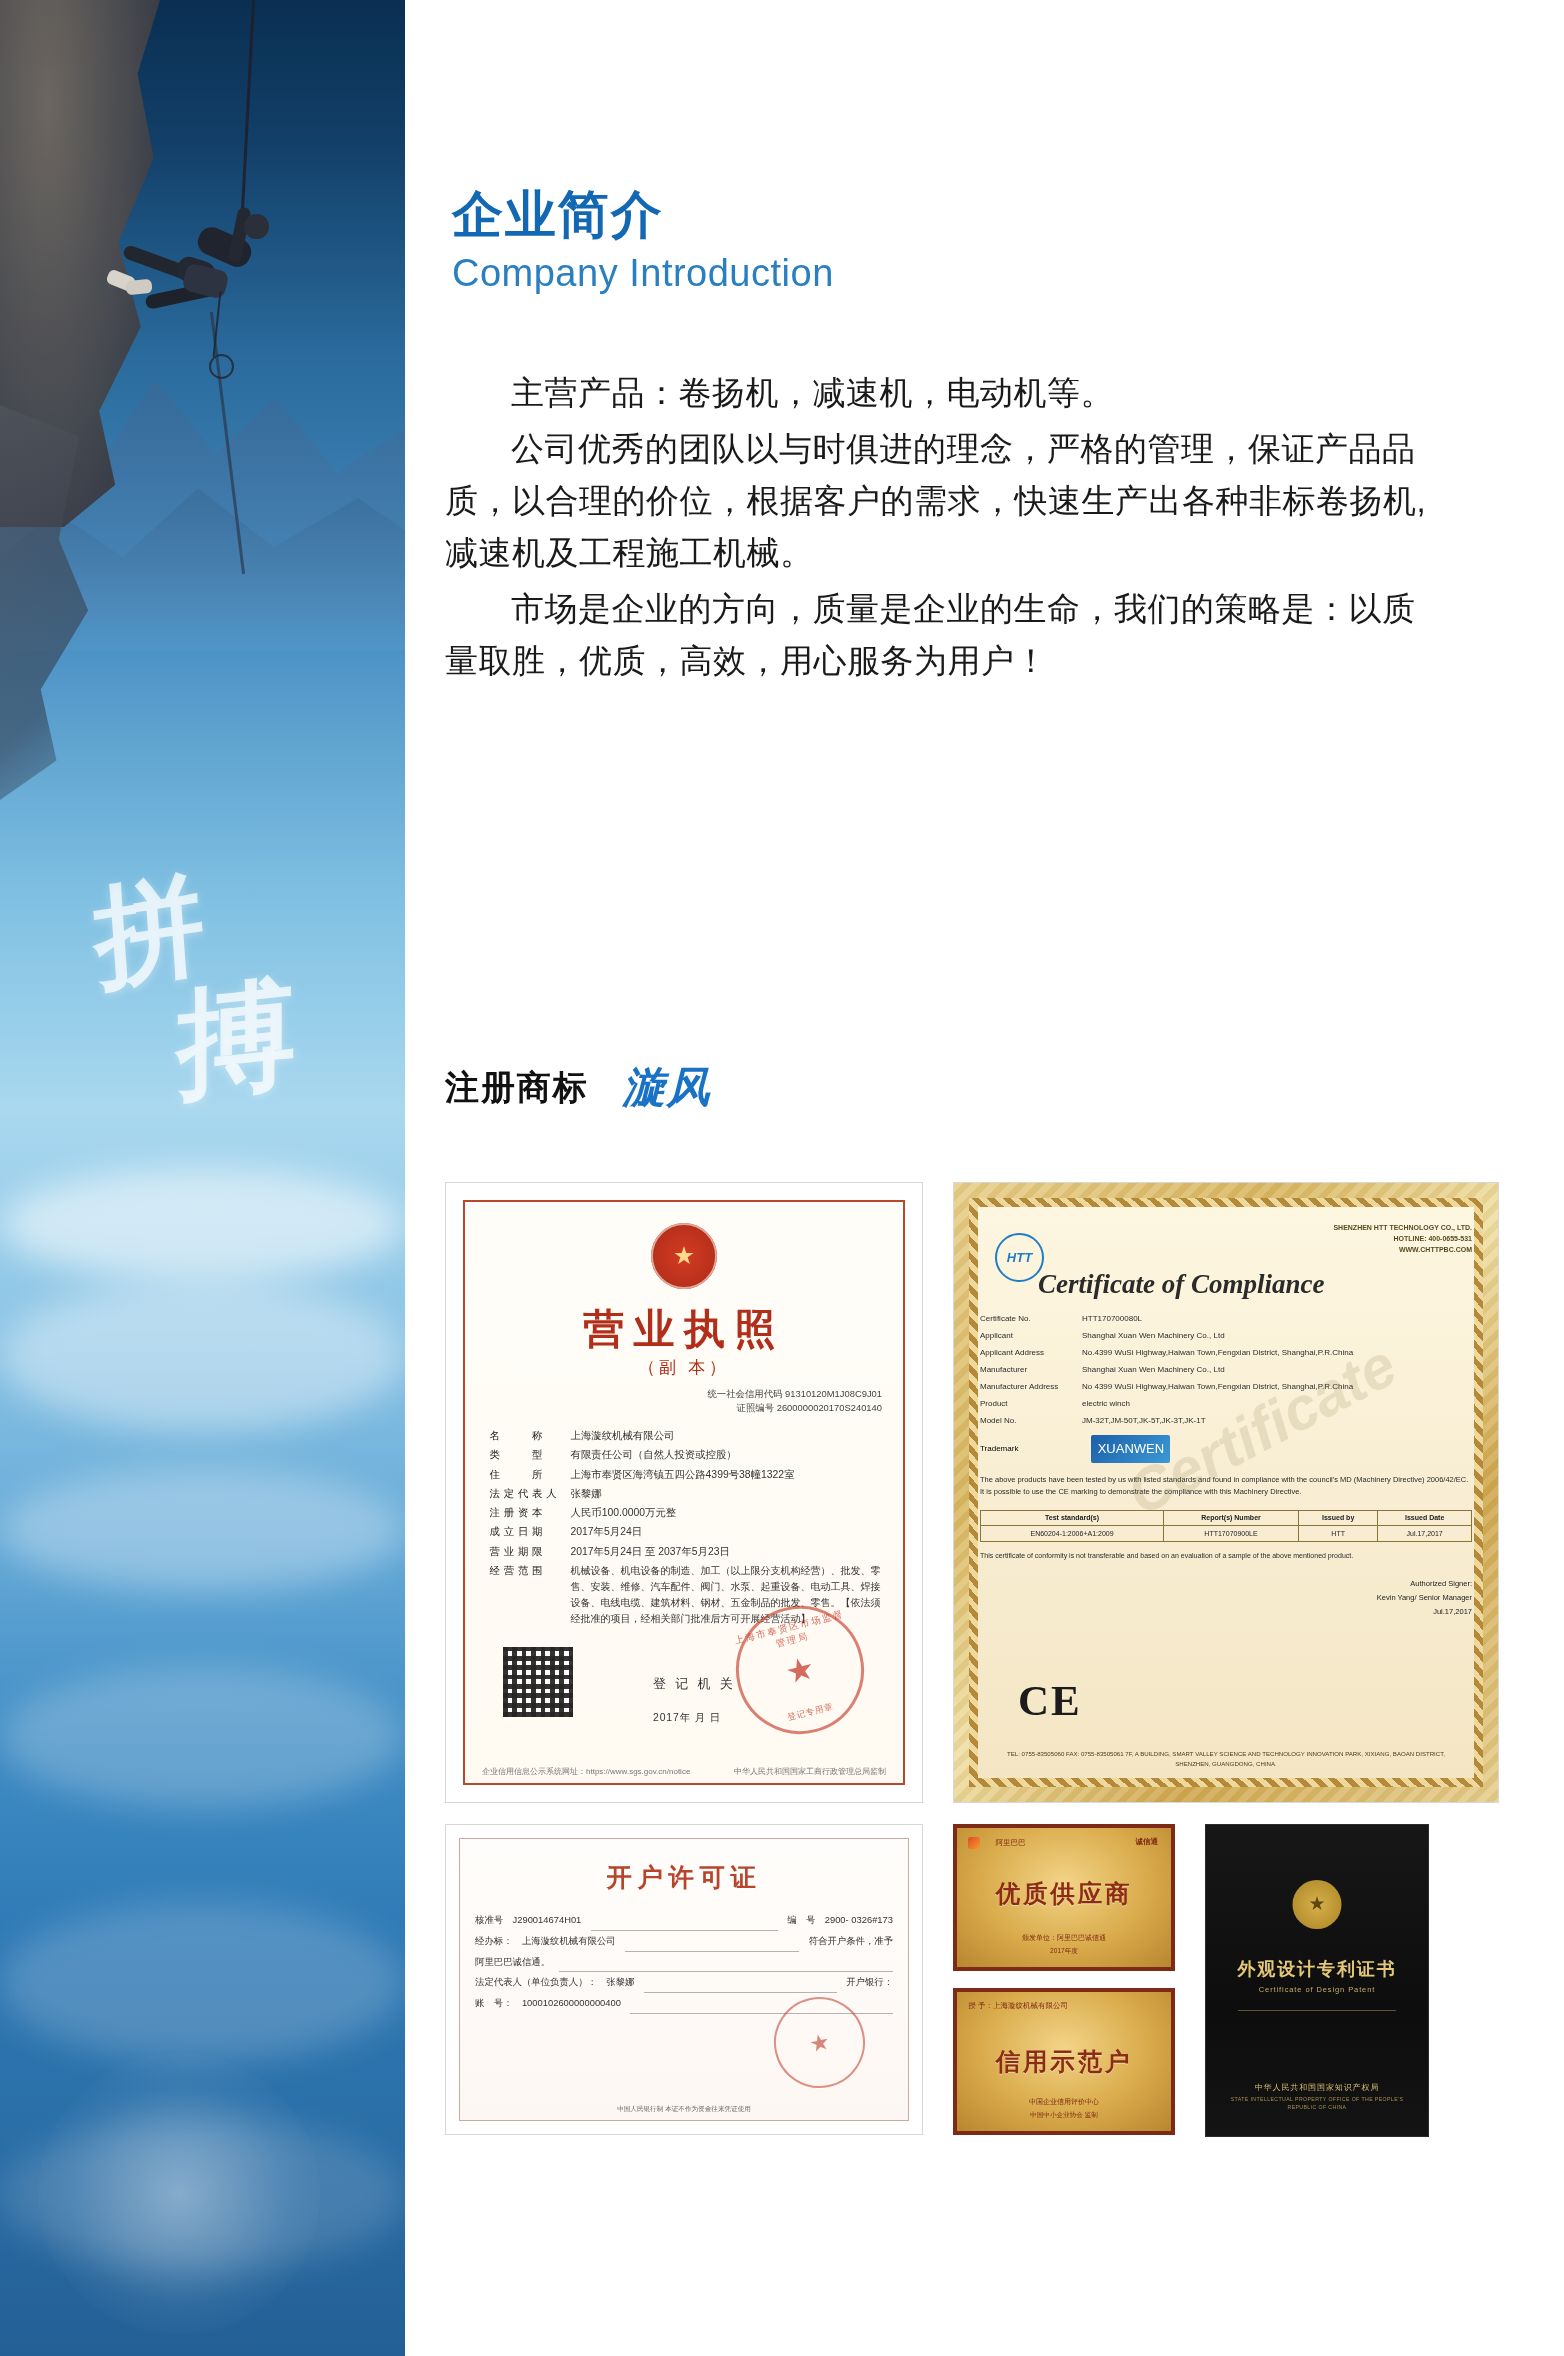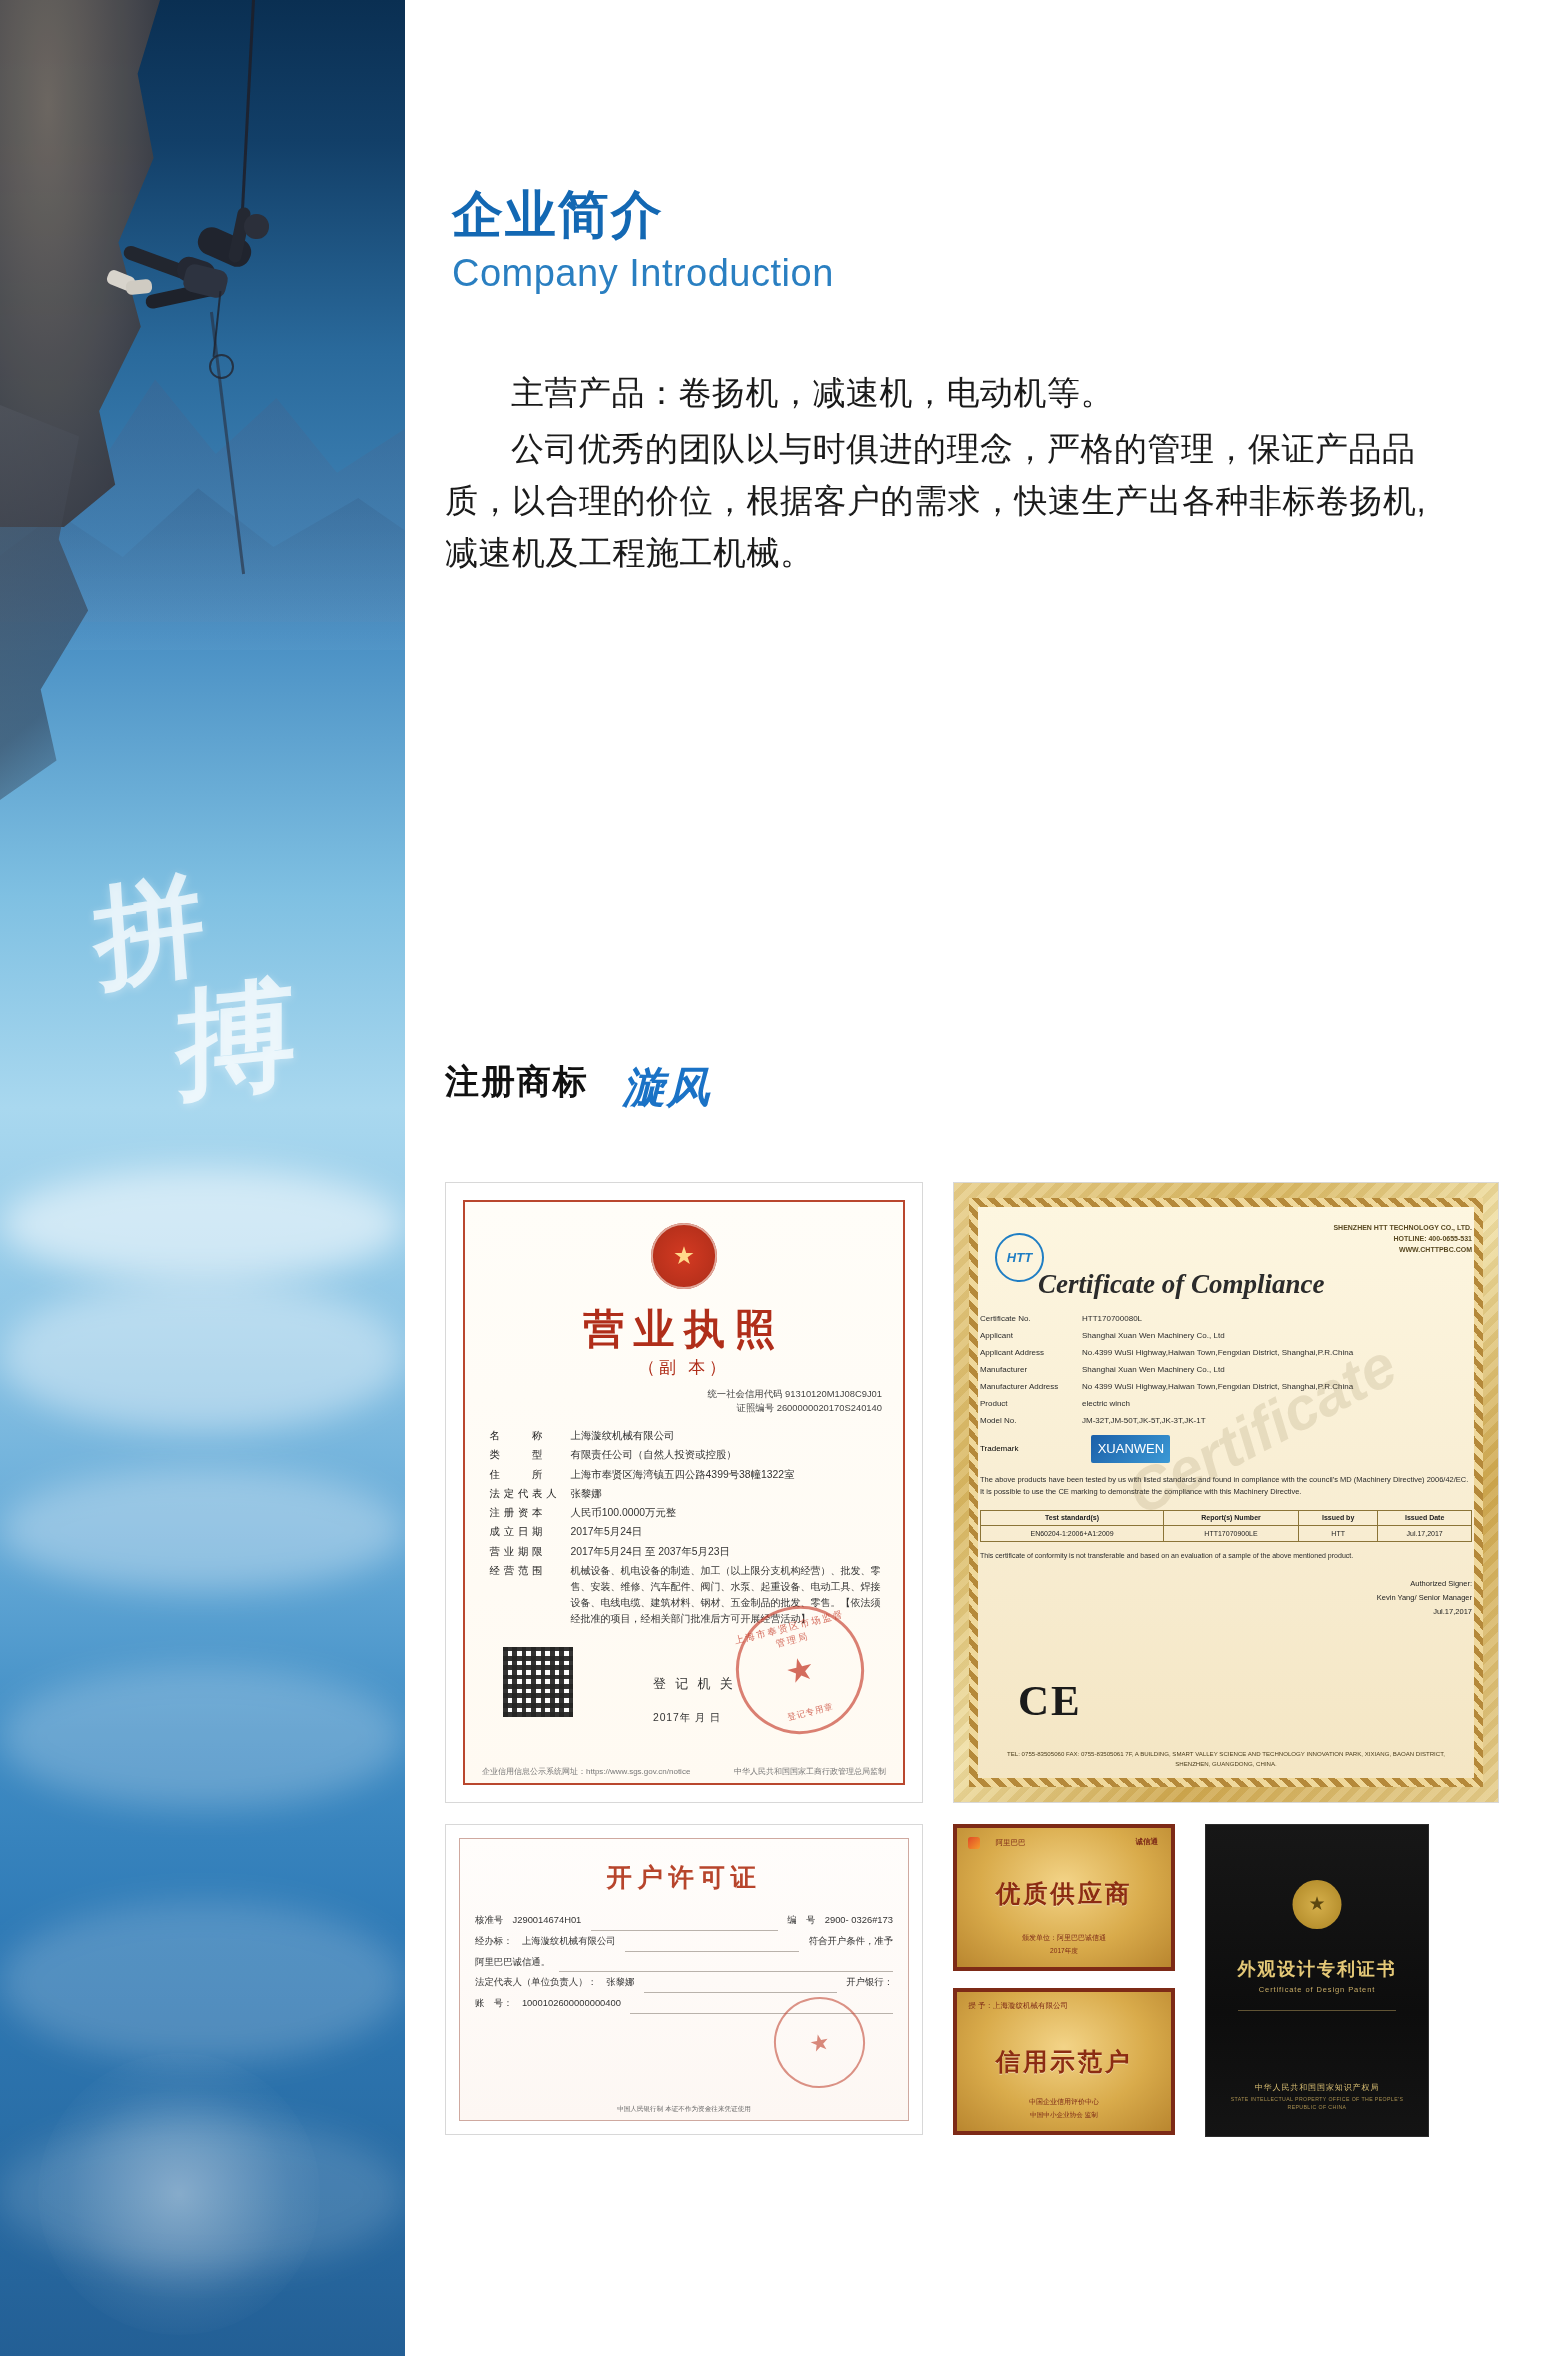--- a/index.html
+++ b/index.html
@@ -254,21 +254,21 @@
   .body-text p {
     margin: 0 0 3.8px 0;
     text-indent: 2em;
     letter-spacing: 0.5px;
   }
 
   .trademark-row {
     position: absolute;
     left: 40px; top: 1059px;
     display: flex;
-    align-items: flex-start;
+    align-items: center;
     gap: 34px;
   }
   .trademark-label {
     font-size: 34px;
     font-weight: bold;
     color: #111;
     letter-spacing: 1.9px;
   }
   .trademark-value {
     font-size: 43px;
@@ -603,20 +603,21 @@
 </div>
 
 <div class="content">
 
   <div class="title-cn">企业简介</div>
   <div class="title-en">Company  Introduction</div>
 
   <div class="body-text">
     <p>主营产品：卷扬机，减速机，电动机等。</p>
     <p>公司优秀的团队以与时俱进的理念，严格的管理，保证产品品质，以合理的价位，根据客户的需求，快速生产出各种非标卷扬机,减速机及工程施工机械。</p>
+    <p>市场是企业的方向，质量是企业的生命，我们的策略是：以质量取胜，优质，高效，用心服务为用户！</p>
   </div>
 
   <div class="trademark-row">
     <div class="trademark-label">注册商标</div>
     <div class="trademark-value">漩风</div>
   </div>
 
   <div class="cert-area">
 
     <div class="cert-row">

